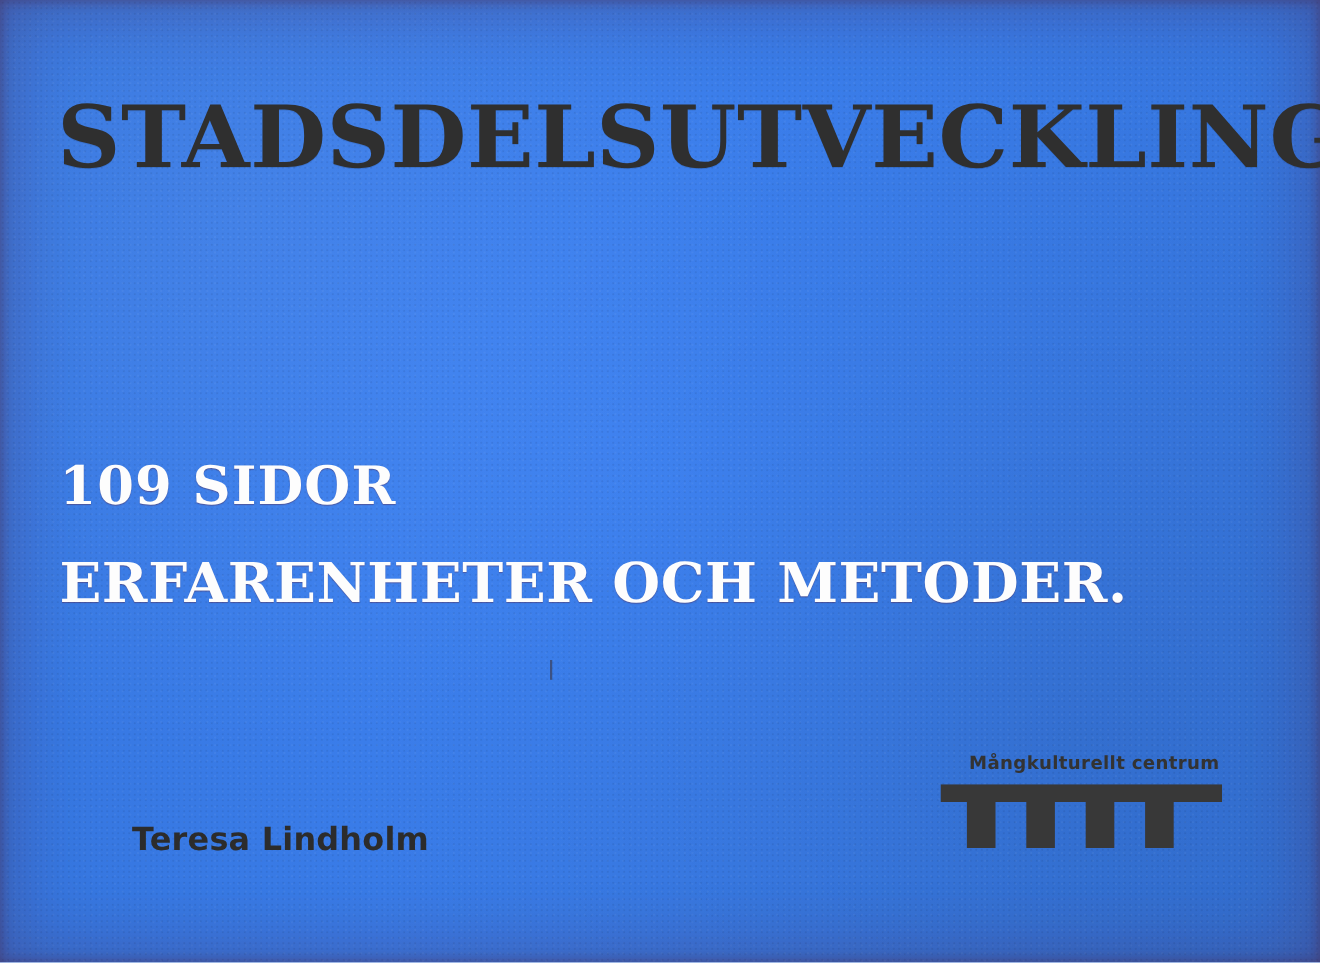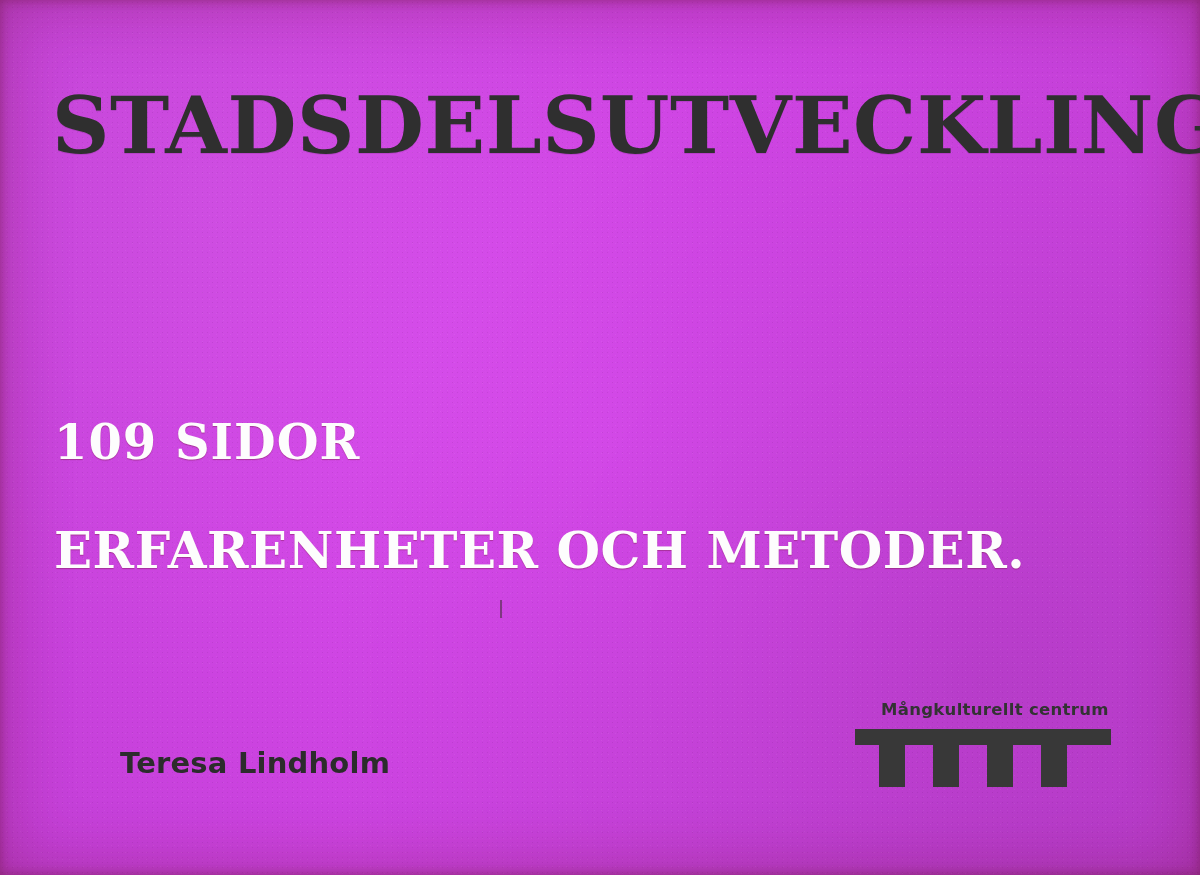--- a/index.html
+++ b/index.html
@@ -5,21 +5,21 @@
   html, body {
     margin: 0;
     padding: 0;
     background: #ffffff;
   }
   #cover {
     position: relative;
     width: 1200px;
     height: 875px;
     overflow: hidden;
-    background: #d946ef;
+    background: #3b82f6;
     font-family: "Liberation Sans", sans-serif;
   }
   
   #grain {
     position: absolute;
     inset: 0;
     pointer-events: none;
     background-image:
       radial-gradient(circle at 18% 22%, rgba(255,255,255,0.055), rgba(255,255,255,0) 42%),
       radial-gradient(circle at 82% 78%, rgba(0,0,0,0.10), rgba(0,0,0,0) 55%),
@@ -82,21 +82,21 @@
     line-height: 1.0;
     text-shadow: 0 1px 1px rgba(100,12,22,0.35);
   }
   .sub-line-1 {
     font-size: 48px;
     letter-spacing: 1px;
   }
   .sub-line-2 {
     font-size: 50px;
     letter-spacing: 0.5px;
-    margin-top: 60px;
+    margin-top: 39px;
   }
 
   .tick {
     position: absolute;
     left: 500px;
     top: 600px;
     width: 2px;
     height: 18px;
     background: rgba(60,45,48,0.55);
   }
@@ -109,21 +109,21 @@
     font-weight: bold;
     font-size: 29px;
     color: #2c2c2c;
     letter-spacing: 0.2px;
     margin-top: 24px;
   }
 
   .logo-block {
     position: absolute;
     left: 855px;
-    top: 700px;
+    top: 684px;
     width: 260px;
   }
   .logo-text {
     font-family: "DejaVu Sans", sans-serif;
     font-weight: bold;
     font-size: 16.5px;
     color: #333333;
     letter-spacing: 0.3px;
     margin-left: 26px;
   }

